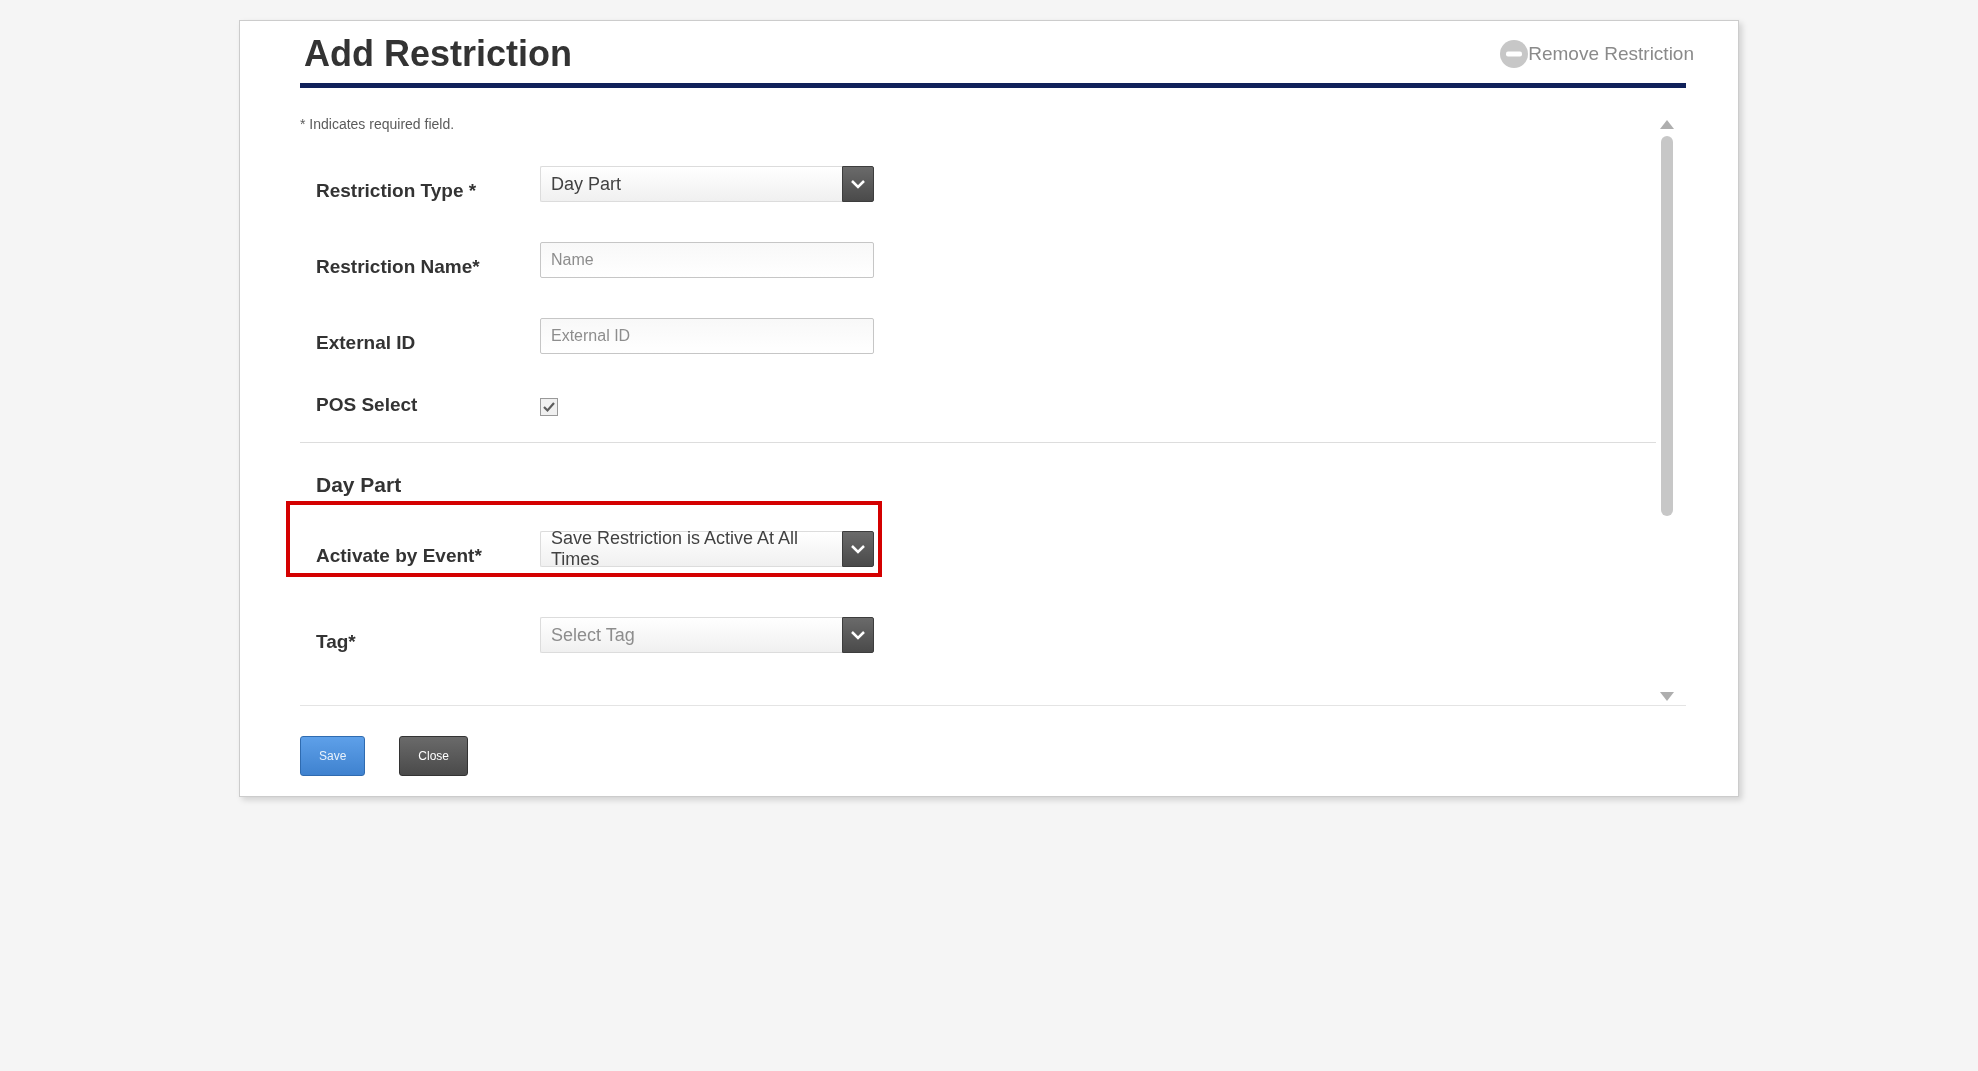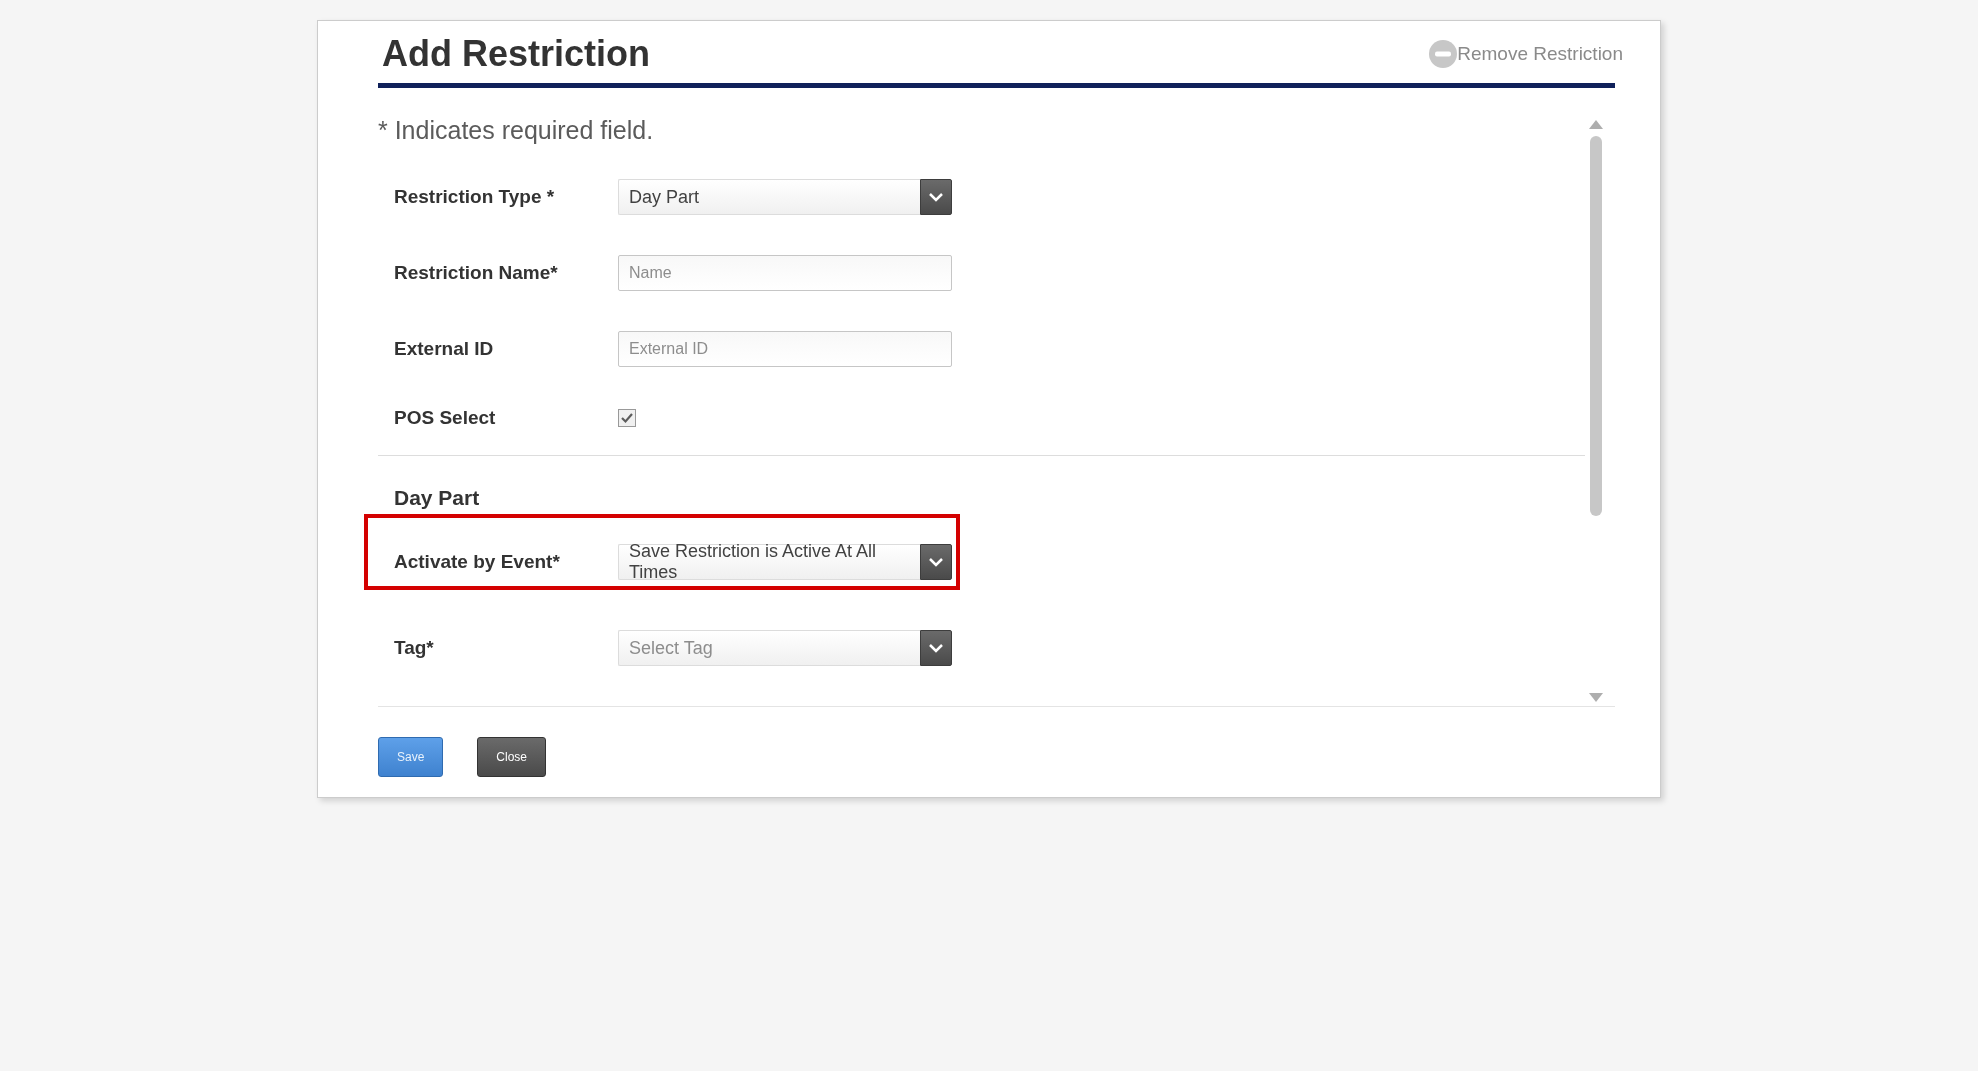--- a/index.html
+++ b/index.html
@@ -6,24 +6,24 @@
     body {
       font-family: Arial, Helvetica, sans-serif;
       background: #f5f5f5;
       padding: 20px;
       display: flex;
       justify-content: center;
       align-items: flex-start;
     }
     .dialog {
       background: #ffffff;
-      width: 1344px;
+      width: 1500px;
       border: 1px solid #ccc;
       box-shadow: 3px 3px 6px rgba(0,0,0,0.15);
-      padding: 0 1px 20px 0;
+      padding: 0 8px 20px 0;
     }
     .dialog-header {
       display: flex;
       align-items: center;
       justify-content: space-between;
       padding: 12px 36px 8px 64px;
     }
     .page-title {
       font-size: 36px;
       font-weight: bold;
@@ -59,26 +59,26 @@
       margin: 0 44px 0 60px;
       border: none;
       border-top: 5px solid #10215a;
     }
     .content {
       padding: 28px 44px 0 60px;
       position: relative;
     }
     .required-note {
       color: #5b5b5b;
-      font-size: 25px;
+      font-size: 14px;
       margin-bottom: 34px;
     }
     .form-row {
       display: flex;
-      align-items: center;
+      align-items: flex-end;
       margin-bottom: 40px;
       padding-left: 16px;
       margin-top: 16px;
     }
     .pos-row { margin-bottom: 26px; }
     .label {
       width: 224px;
       font-size: 19px;
       font-weight: bold;
       color: #333;

